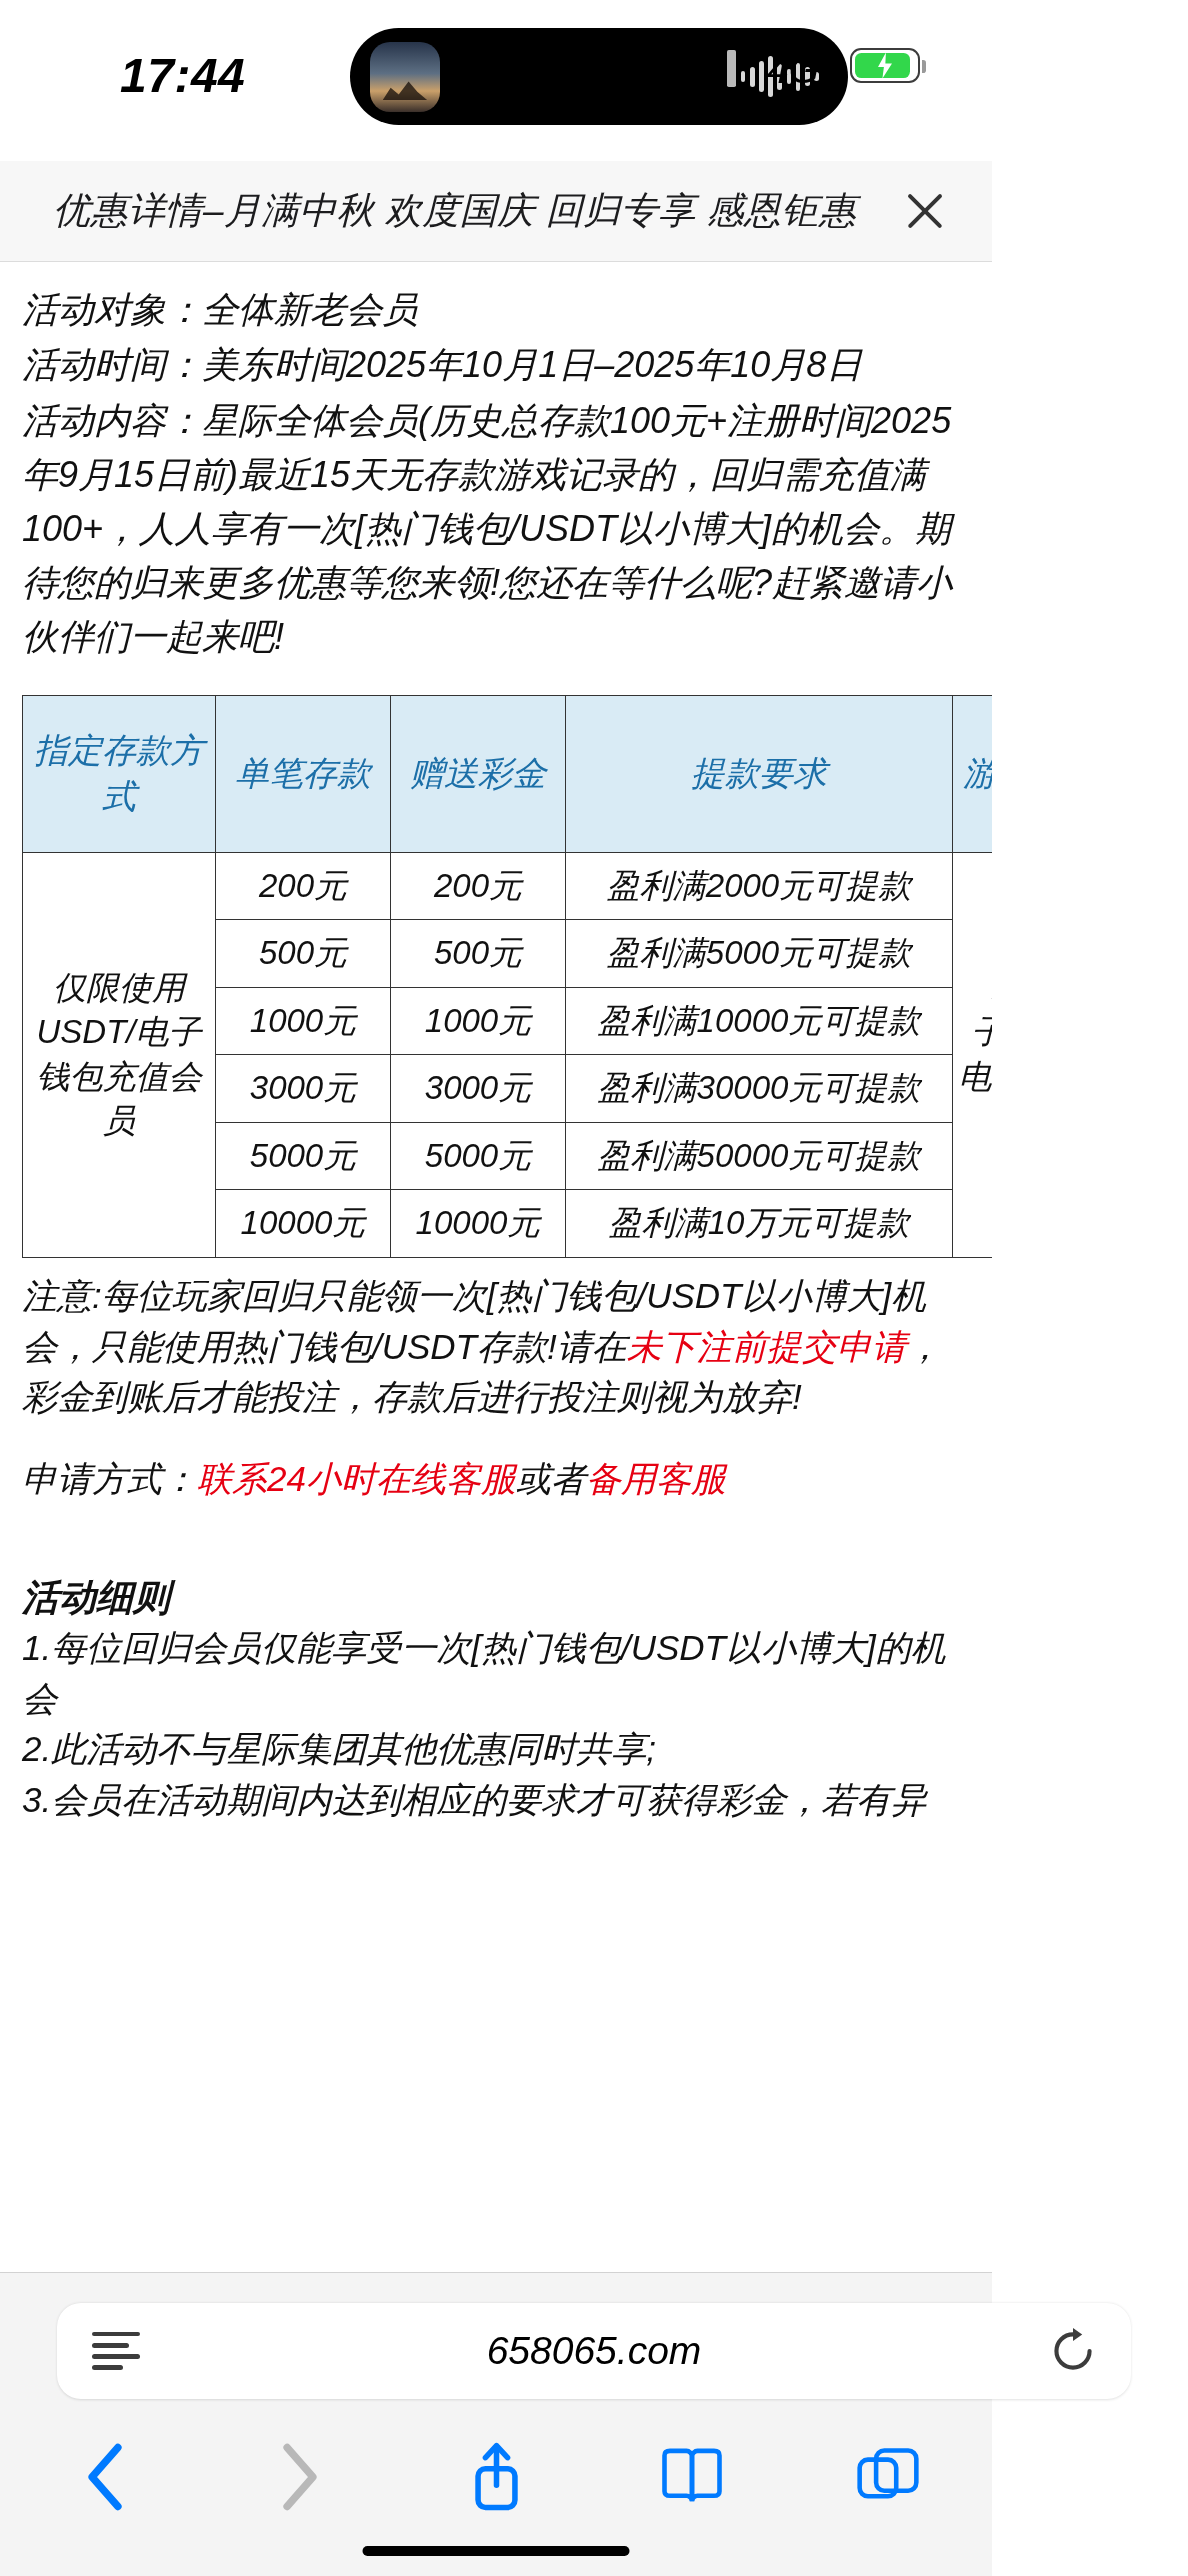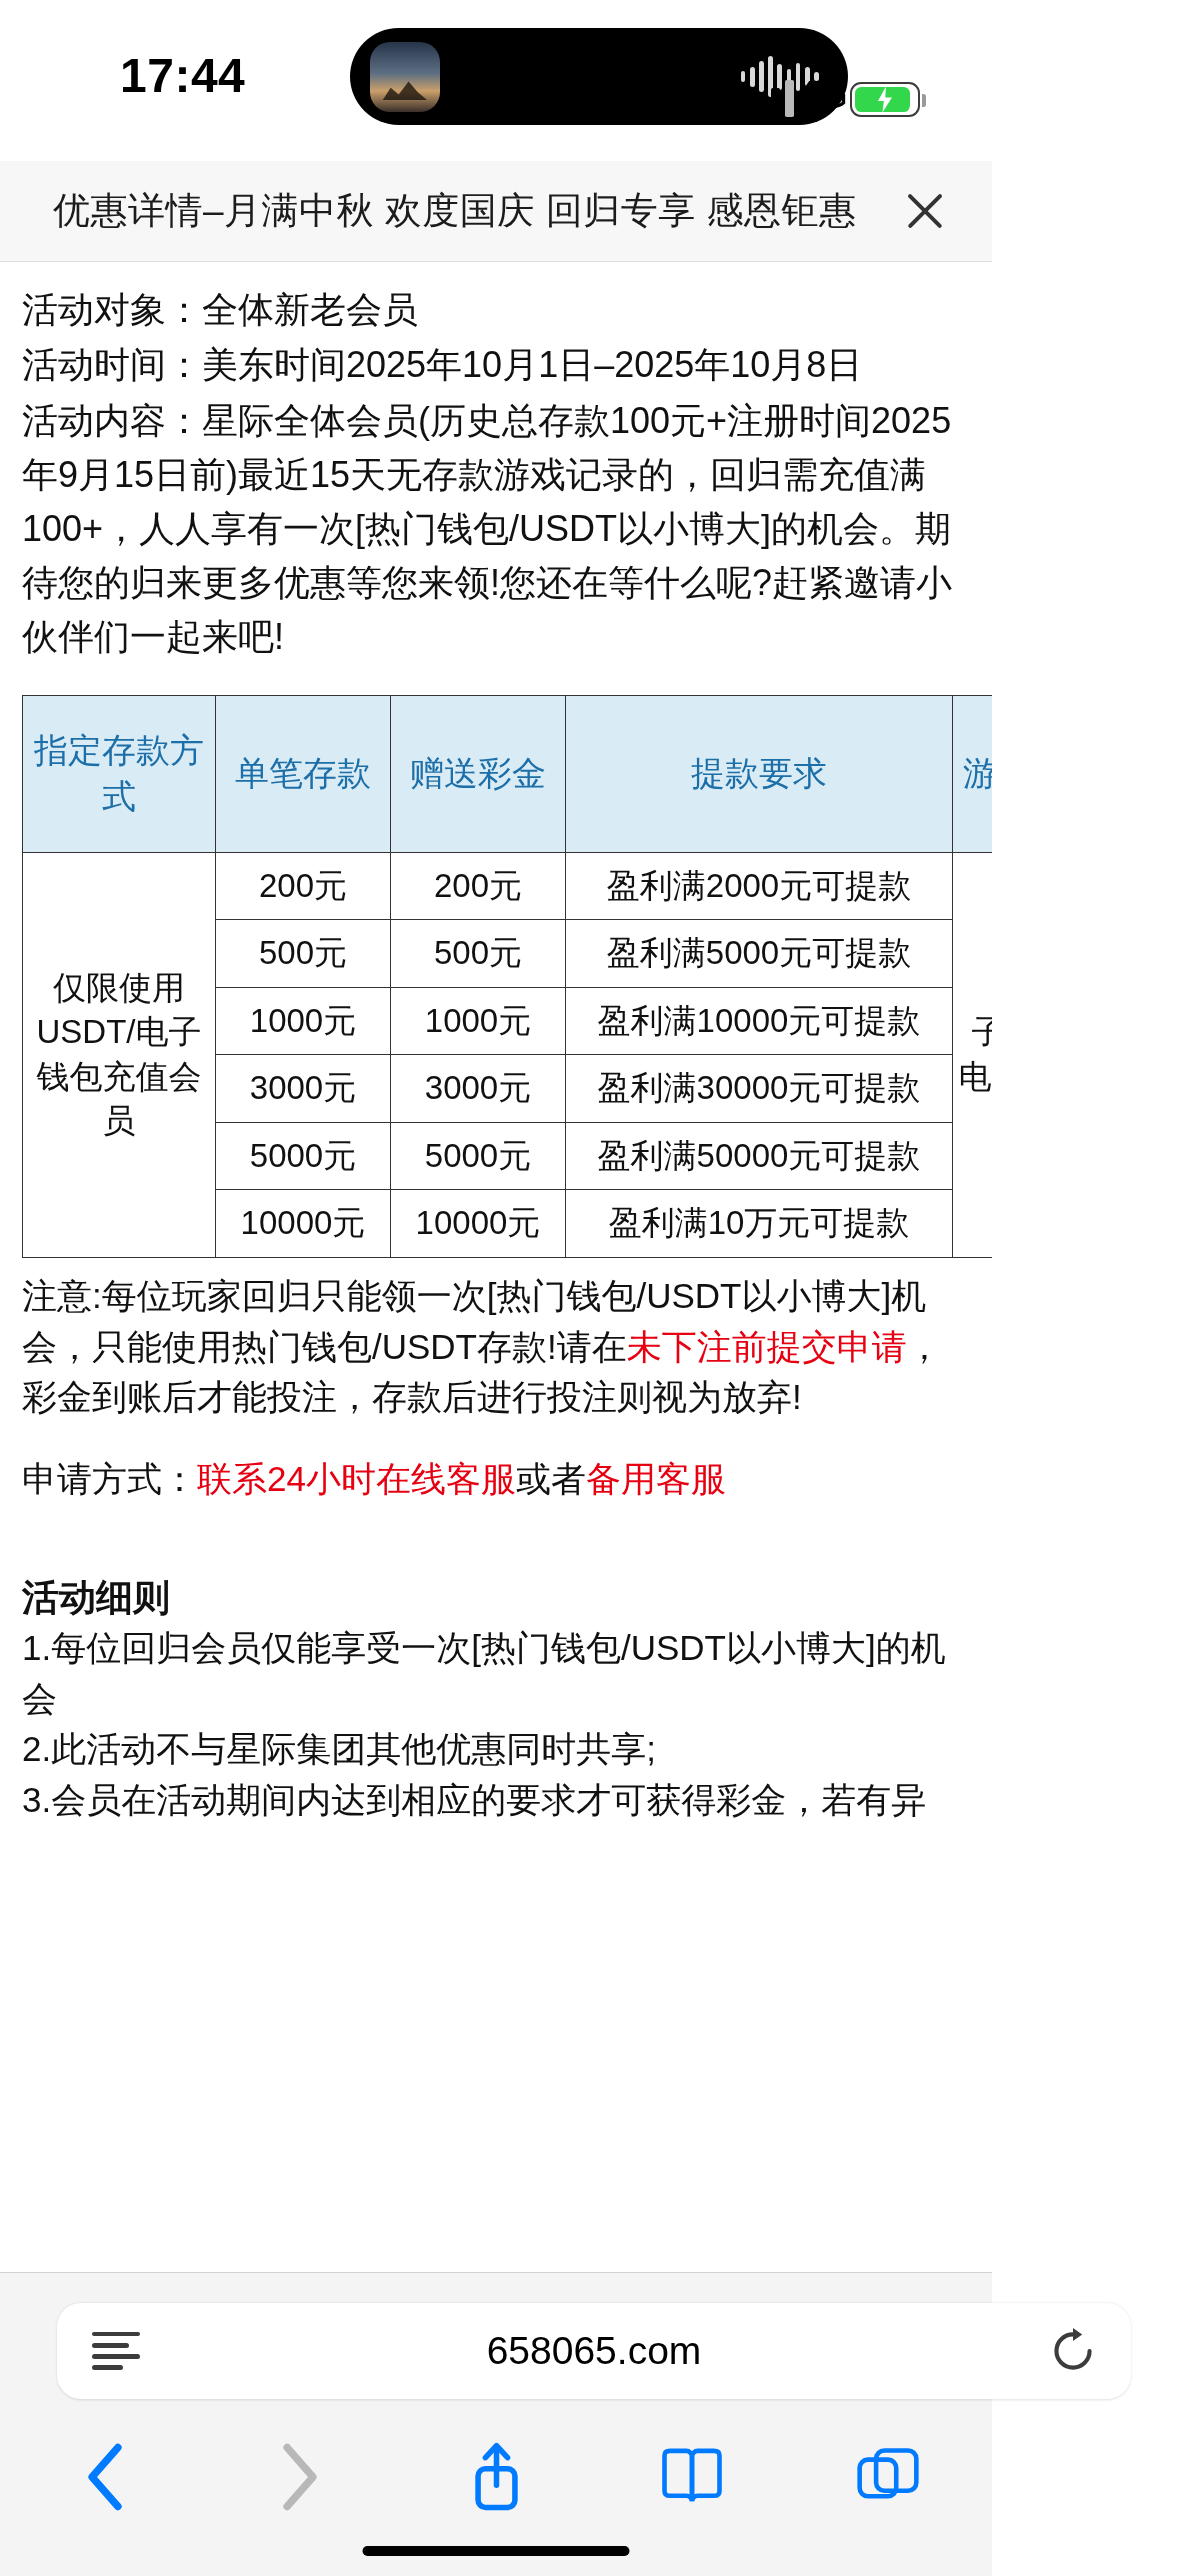--- a/index.html
+++ b/index.html
@@ -8,20 +8,21 @@
     background: #ffffff;
     font-family: "Liberation Sans", sans-serif;
     overflow: hidden;
   }
   .screen {
     position: relative;
     width: 992px; height: 2576px;
     background: #ffffff;
     display: flex;
     flex-direction: column;
+    font-style: italic;
   }
 
   
   .statusbar {
     position: relative;
     height: 161px;
     flex: none;
     background: #ffffff;
     display: flex;
     align-items: center;
@@ -71,23 +72,22 @@
   .island-wave i {
     display: block;
     width: 4.6px;
     background: #d8d8d8;
     border-radius: 2.8px;
   }
   .status-right {
     position: absolute;
     right: 72px; top: 48px;
     display: flex;
-    align-items: flex-end;
-    gap: 2px;
-    margin-top: 25px;
+    align-items: flex-start;
+    gap: 31px;
   }
   .signal {
     display: flex;
     align-items: flex-end;
     gap: 4.6px;
     height: 39px;
   }
   .signal i {
     display: block;
     width: 9.2px;

